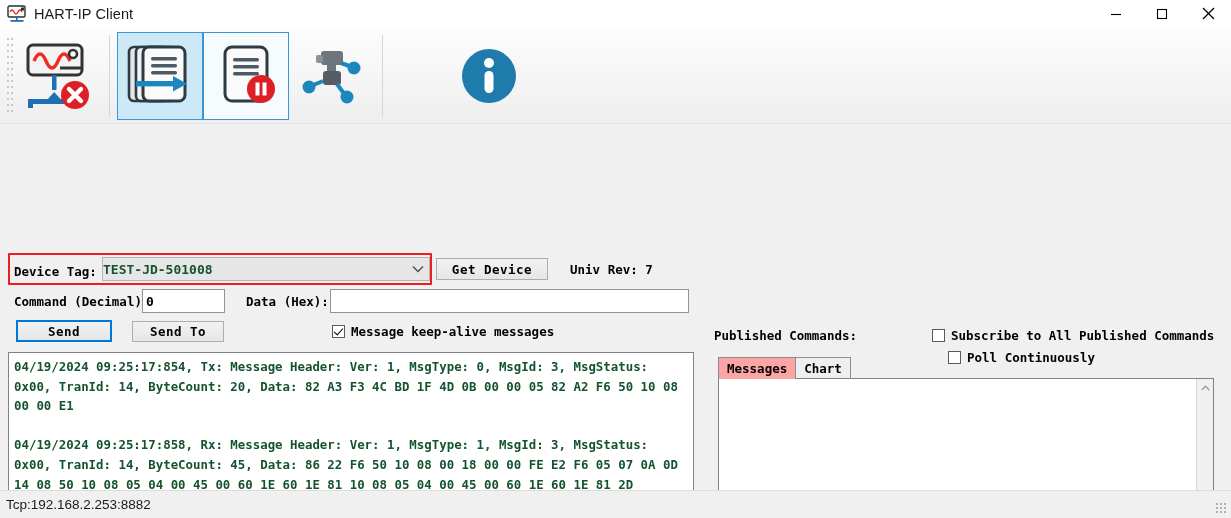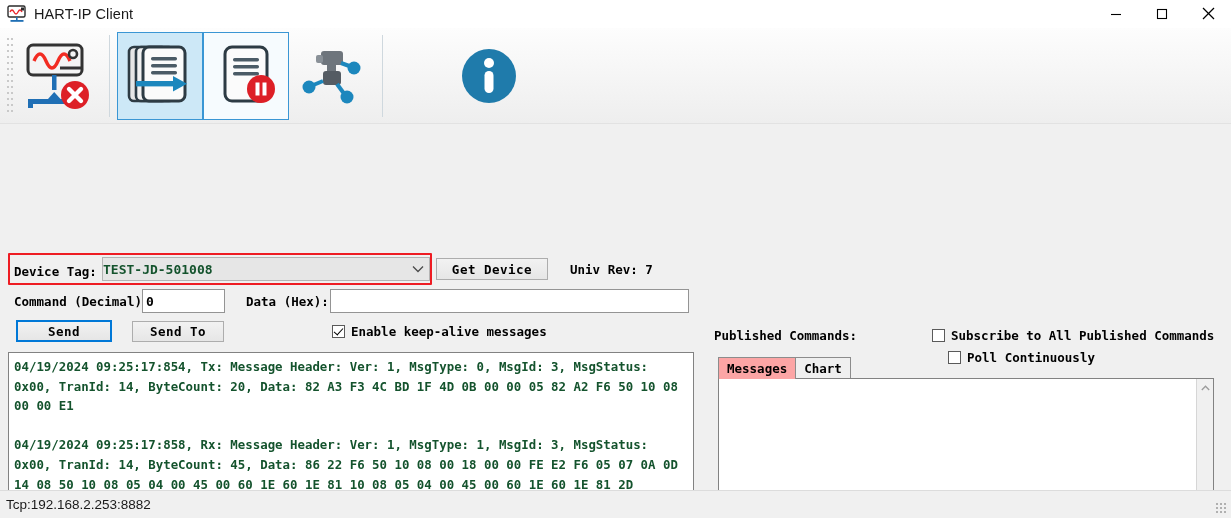--- a/index.html
+++ b/index.html
@@ -384,21 +384,21 @@
     <div class="abs txtin" style="left:142px; top:165px; width:83px; height:24px;">0</div>
 
     <div class="abs lbl" style="left:246px; top:170px;">Data (Hex):</div>
     <div class="abs txtin" style="left:330px; top:165px; width:359px; height:24px;" title=""></div>
 
     <div class="abs btn focused" style="left:16px; top:196px; width:96px; height:22px;">Send</div>
     <div class="abs btn" style="left:132px; top:197px; width:92px; height:21px;">Send To</div>
 
     <div class="abs cbx-row" style="left:332px; top:200px;">
       <span class="cbx checked"></span>
-      <span class="lbl">Enable keep-alive messages</span>
+      <span class="lbl">Message keep-alive messages</span>
     </div>
 
     <div class="abs panel" style="left:8px; top:228px; width:686px; height:246px;">
       <div class="log">04/19/2024 09:25:17:854, Tx: Message Header: Ver: 1, MsgType: 0, MsgId: 3, MsgStatus: 0x00, TranId: 14, ByteCount: 20, Data: 82 A3 F3 4C BD 1F 4D 0B 00 00 05 82 A2 F6 50 10 08 00 00 E1
 
 04/19/2024 09:25:17:858, Rx: Message Header: Ver: 1, MsgType: 1, MsgId: 3, MsgStatus: 0x00, TranId: 14, ByteCount: 45, Data: 86 22 F6 50 10 08 00 18 00 00 FE E2 F6 05 07 0A 0D 14 08 50 10 08 05 04 00 45 00 60 1E 60 1E 81 10 08 05 04 00 45 00 60 1E 60 1E 81 2D</div>
     </div>
 
     <div class="abs lbl" style="left:714px; top:204px;">Published Commands:</div>
 

